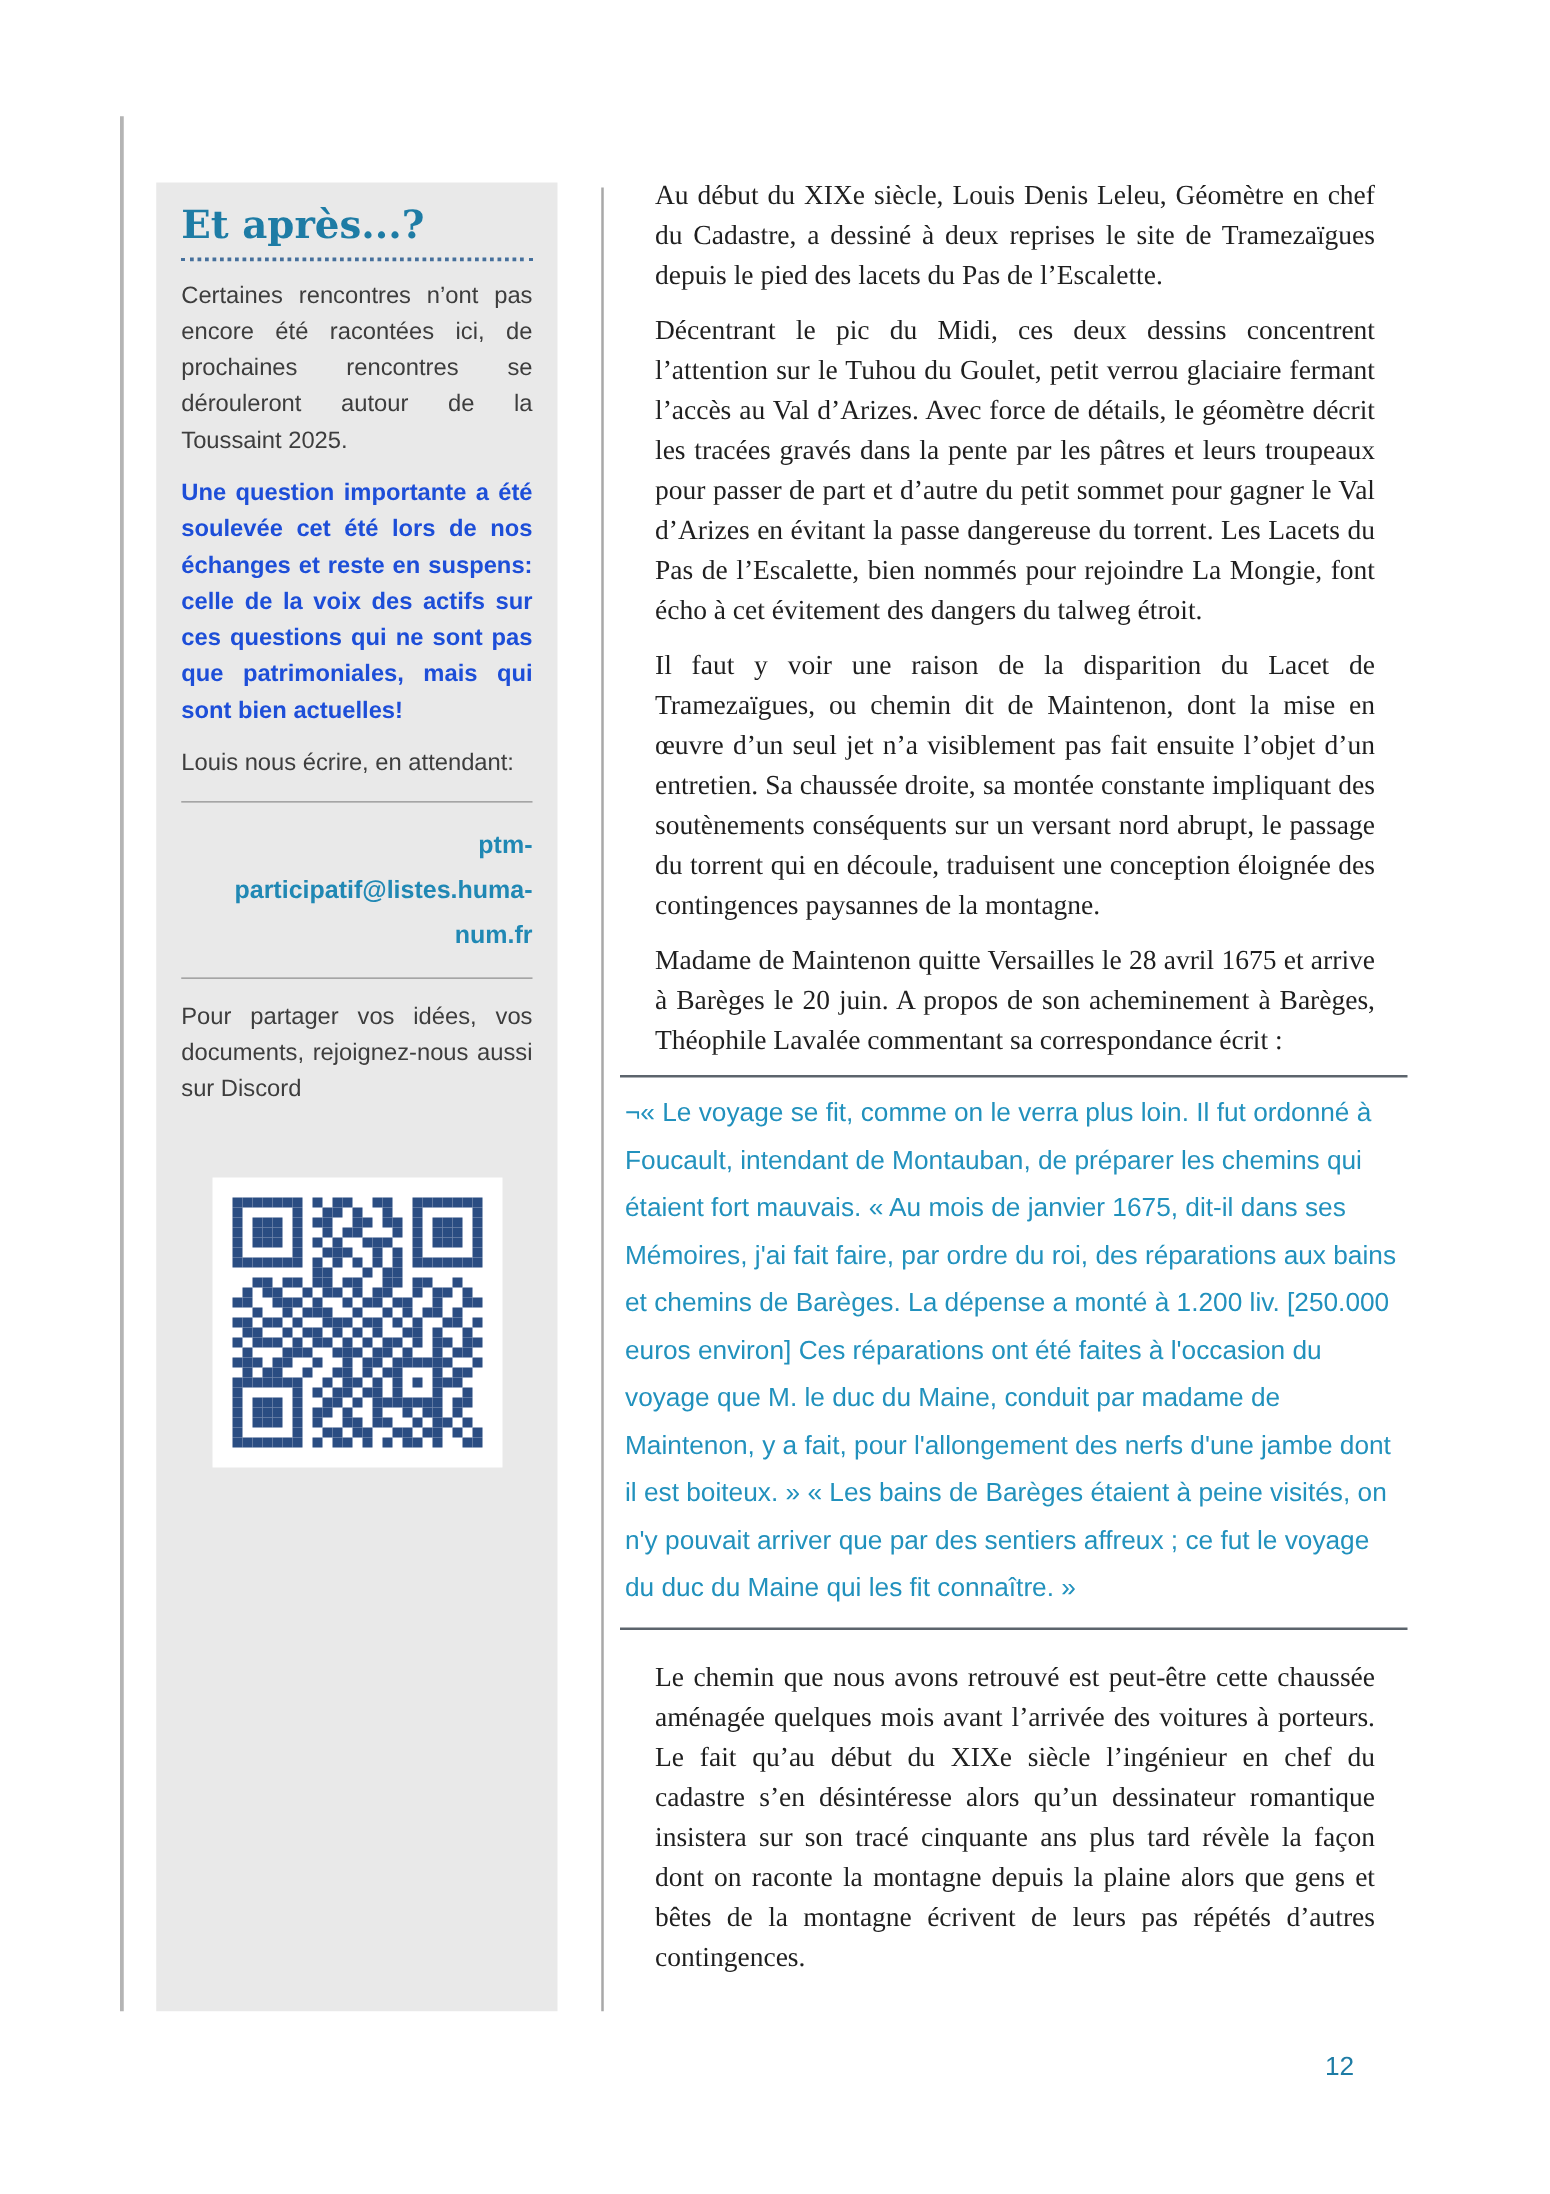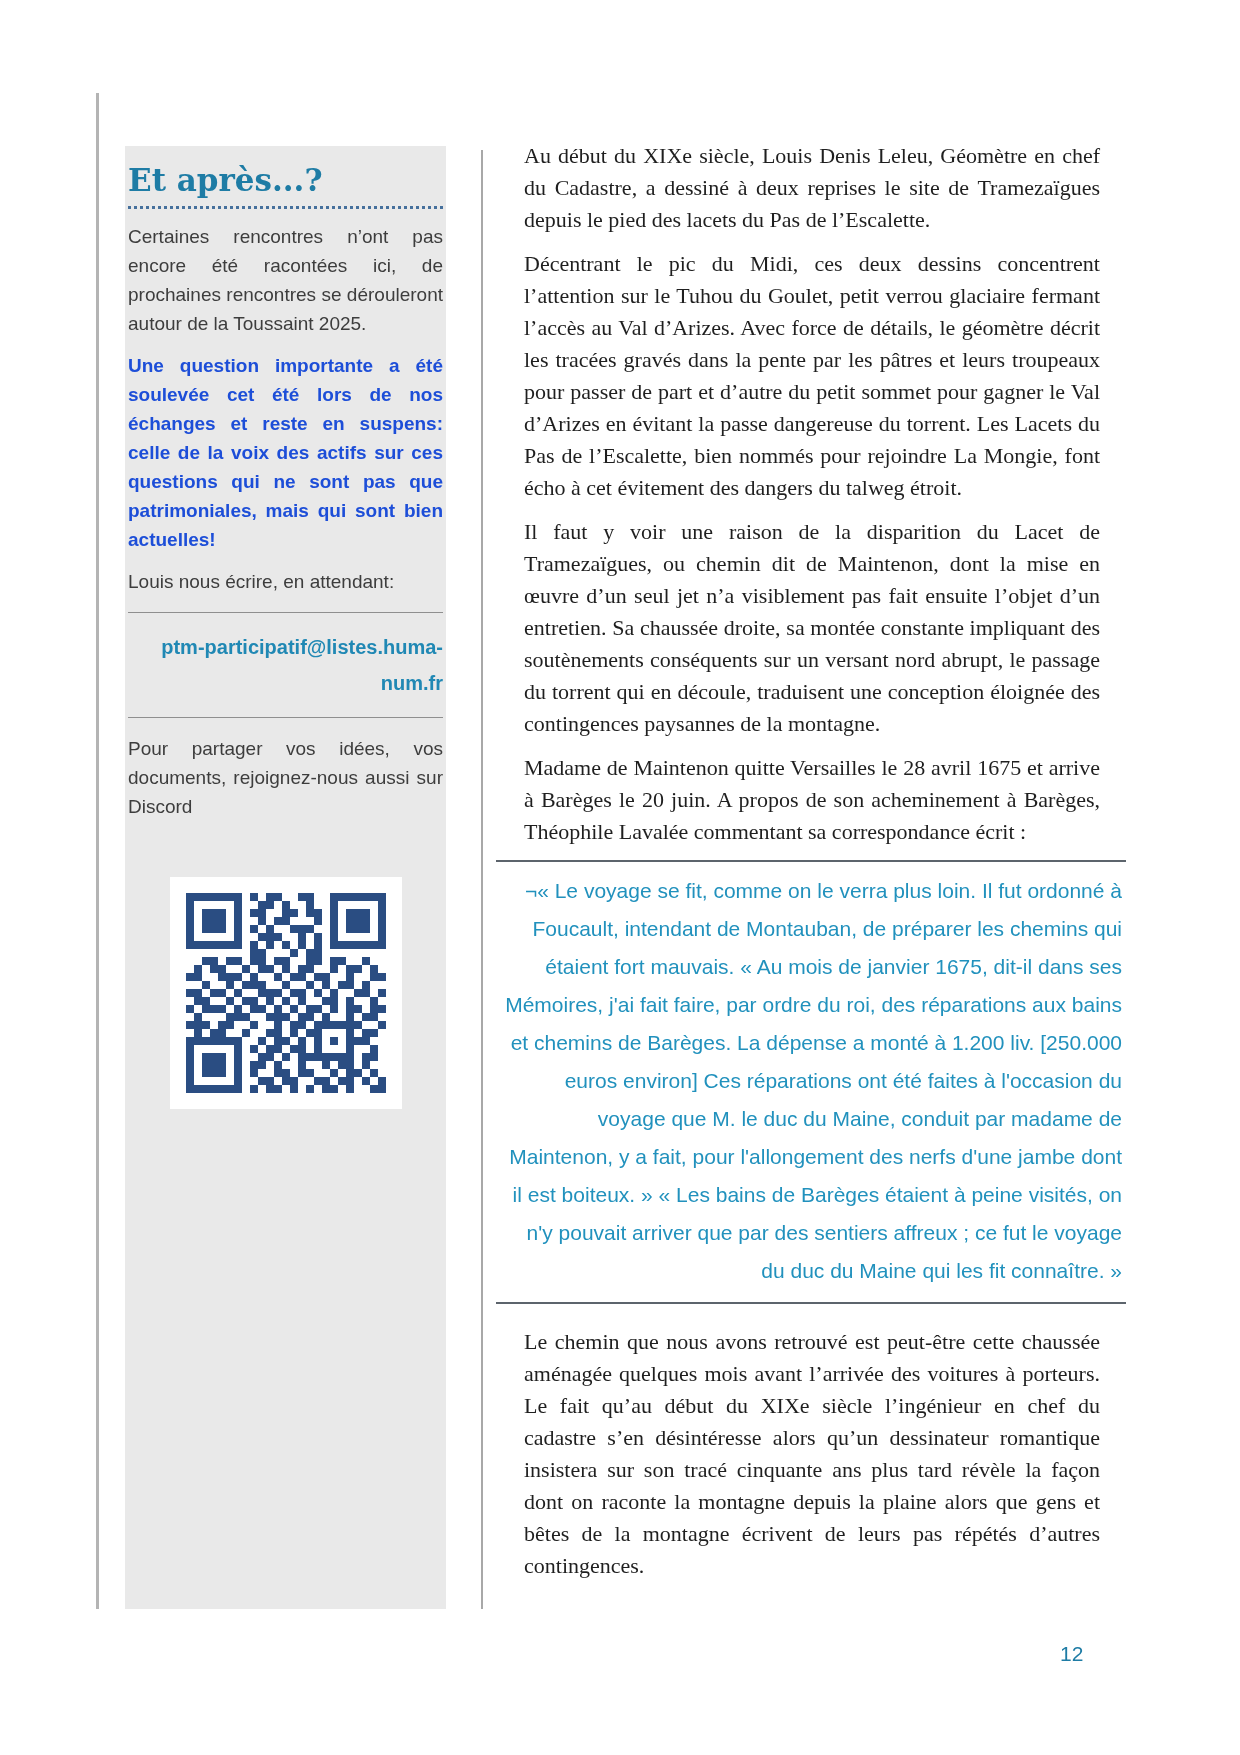--- a/index.html
+++ b/index.html
@@ -7,39 +7,39 @@
         font-family:"Liberation Sans",sans-serif;}
   
   .left-rule{position:absolute;left:96px;top:93px;width:3px;height:1516px;background:#b4b4b4;}
   .col-rule{position:absolute;left:481px;top:150px;width:2px;height:1459px;background:#a8a8a8;}
   
   .header{position:absolute;left:125px;top:84px;width:1000px;display:flex;justify-content:space-between;align-items:baseline;}
   .header .h-left{color:var(--accent_teal,#1e7ca5);font-size:21px;font-weight:bold;letter-spacing:.5px;}
   .header .h-right{color:var(--accent_teal,#1e7ca5);font-size:22px;font-weight:bold;}
   
   .sidebar{position:absolute;left:125px;top:146px;width:321px;height:1463px;background:#e9e9e9;
-           box-sizing:border-box;padding:14px 3px;color:#3d3d3d;font-size:19px;line-height:29px;}
+           box-sizing:border-box;padding:14px 20px;color:#3d3d3d;font-size:19px;line-height:29px;}
   .sidebar h2{margin:2px 0 8px 0;font-family:"DejaVu Serif","Liberation Serif",serif;
               font-weight:bold;font-size:31px;line-height:36px;color:var(--accent_teal,#1e7ca5);}
   .dotted-sep{height:0;border:none;border-bottom:3px dotted #46709c;margin:2px 0 12px 0;}
   .sidebar p{margin:13px 0;text-align:justify;}
   .sidebar p.bold{font-weight:bold;color:#1d4ed8;}
   .side-hr{border:none;border-top:1px solid #8f8f8f;margin:16px 0;}
   .email{display:block;text-align:right;font-weight:bold;font-size:20px;line-height:36px;
          color:var(--email_teal,#2088b4);text-decoration:none;word-break:break-word;margin:4px 0;}
   .qr-box{width:232px;height:232px;background:#ffffff;box-sizing:border-box;padding:16px;margin:56px auto 0 auto;}
   .qr-grid{display:grid;grid-template-columns:repeat(25,8px);grid-auto-rows:8px;}
   .qm{width:8px;height:8px;}
   .qm.on{background:var(--qr_blue,#2a4d82);}
   
   .main{position:absolute;left:512px;top:128px;width:600px;color:#1f1f1f;
         font-family:"Liberation Serif",serif;font-size:22px;line-height:32px;}
   .main p{margin:12px;text-align:justify;}
   .main-rule{border:none;border-top:2px solid #5c646c;margin:12px -14px 0 -16px;}
-  .quote{margin:10px -10px 4px -12px;text-align:right;color:var(--quote_teal,#2191bd);
+  .quote{margin:10px -10px 4px -12px;text-align:left;color:var(--quote_teal,#2191bd);
          font-family:"Liberation Sans",sans-serif;font-size:21px;line-height:38px;font-weight:normal;}
   .closing{margin-top:22px !important;}
   
   .pagenum{position:absolute;left:1060px;top:1642px;width:60px;text-align:left;
            color:var(--accent_teal,#1e7ca5);font-size:21px;}
 </style>
 </head>
 <body>
 
 <div class="page">

